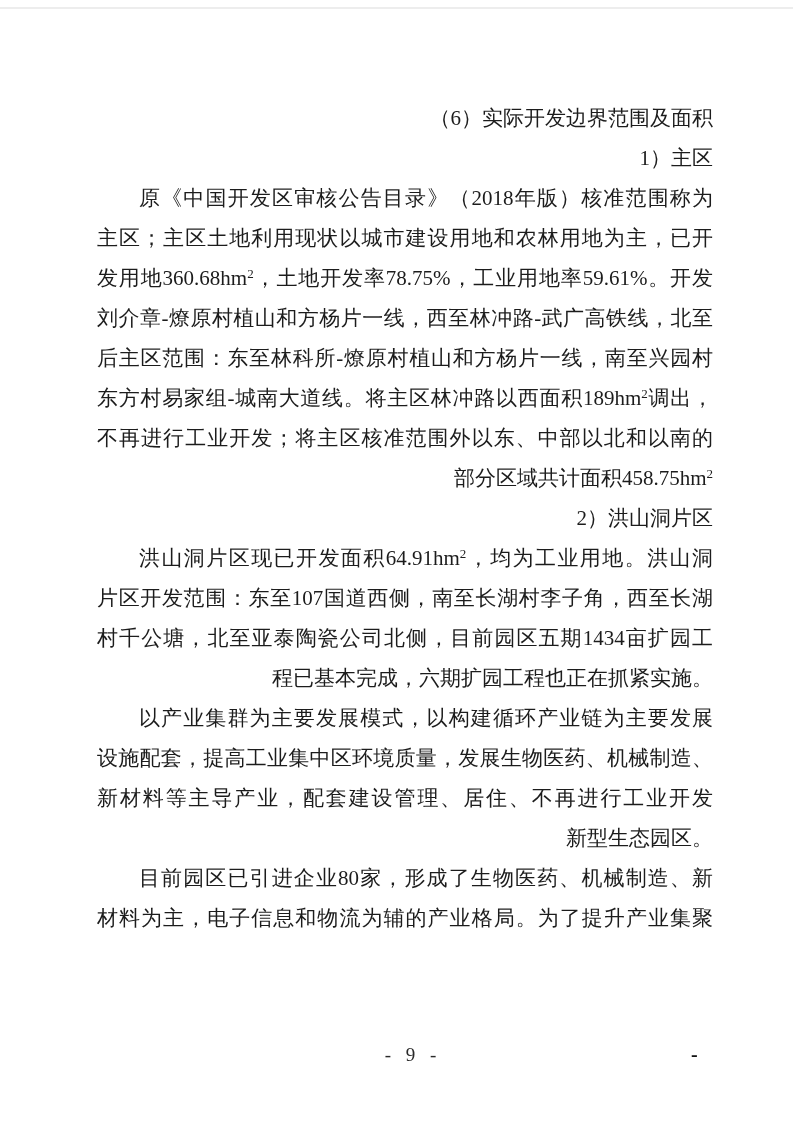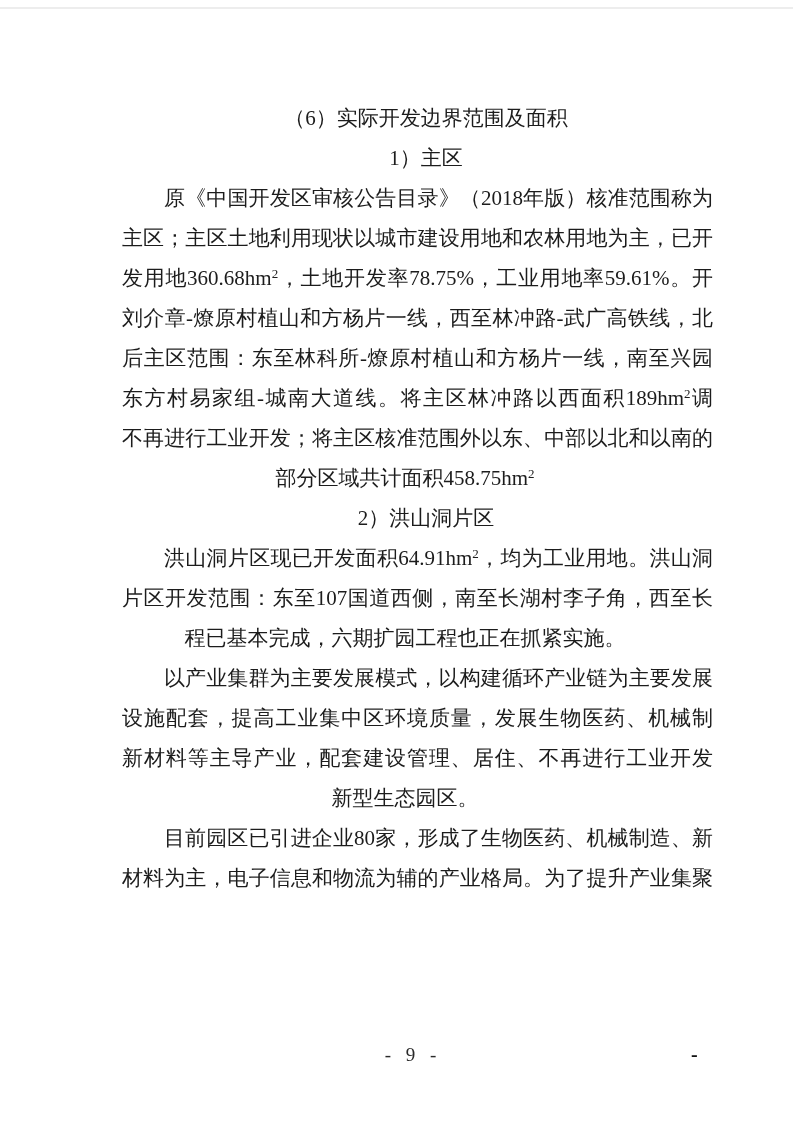--- a/index.html
+++ b/index.html
@@ -27,26 +27,25 @@
     position: absolute;
     left: 97px;
     top: 98px;
     width: 616px;
     font-size: 21px;
     line-height: 40px;
   }
   .line {
     height: 40px;
     overflow: hidden;
-    text-align: center;
+    text-align: right;
   }
   .just {
     text-align: justify;
     text-align-last: justify;
-    margin-left: 25px;
   }
   .ind {
     text-indent: 42px;
   }
   .sup {
     font-size: 13px;
     position: relative;
     top: -7px;
   }
   .footer {
@@ -98,20 +97,21 @@
   <div class="line just"><span>不再进行工业开发；将主区核准范围外以东、中部以北和以南的</span></div>
 
   <div class="line"><span>部分区域共计面积458.75hm</span><span class="sup">2</span></div>
 
   <div class="line ind"><span>2）洪山洞片区</span></div>
 
   <div class="line ind just"><span>洪山洞片区现已开发面积64.91hm</span><span class="sup">2</span><span>，均为工业用地。洪山洞</span></div>
 
   <div class="line just"><span>片区开发范围：东至107国道西侧，南至长湖村李子角，西至长湖</span></div>
 
+  <div class="line just"><span>村千公塘，北至亚泰陶瓷公司北侧，目前园区五期1434亩扩园工</span></div>
 
   <div class="line"><span>程已基本完成，六期扩园工程也正在抓紧实施。</span></div>
 
 
   <div class="line ind just"><span>以产业集群为主要发展模式，以构建循环产业链为主要发展</span></div>
 
 
   <div class="line just"><span>设施配套，提高工业集中区环境质量，发展生物医药、机械制造、</span></div>
 
   <div class="line just"><span>新材料等主导产业，配套建设管理、居住、不再进行工业开发</span></div>

